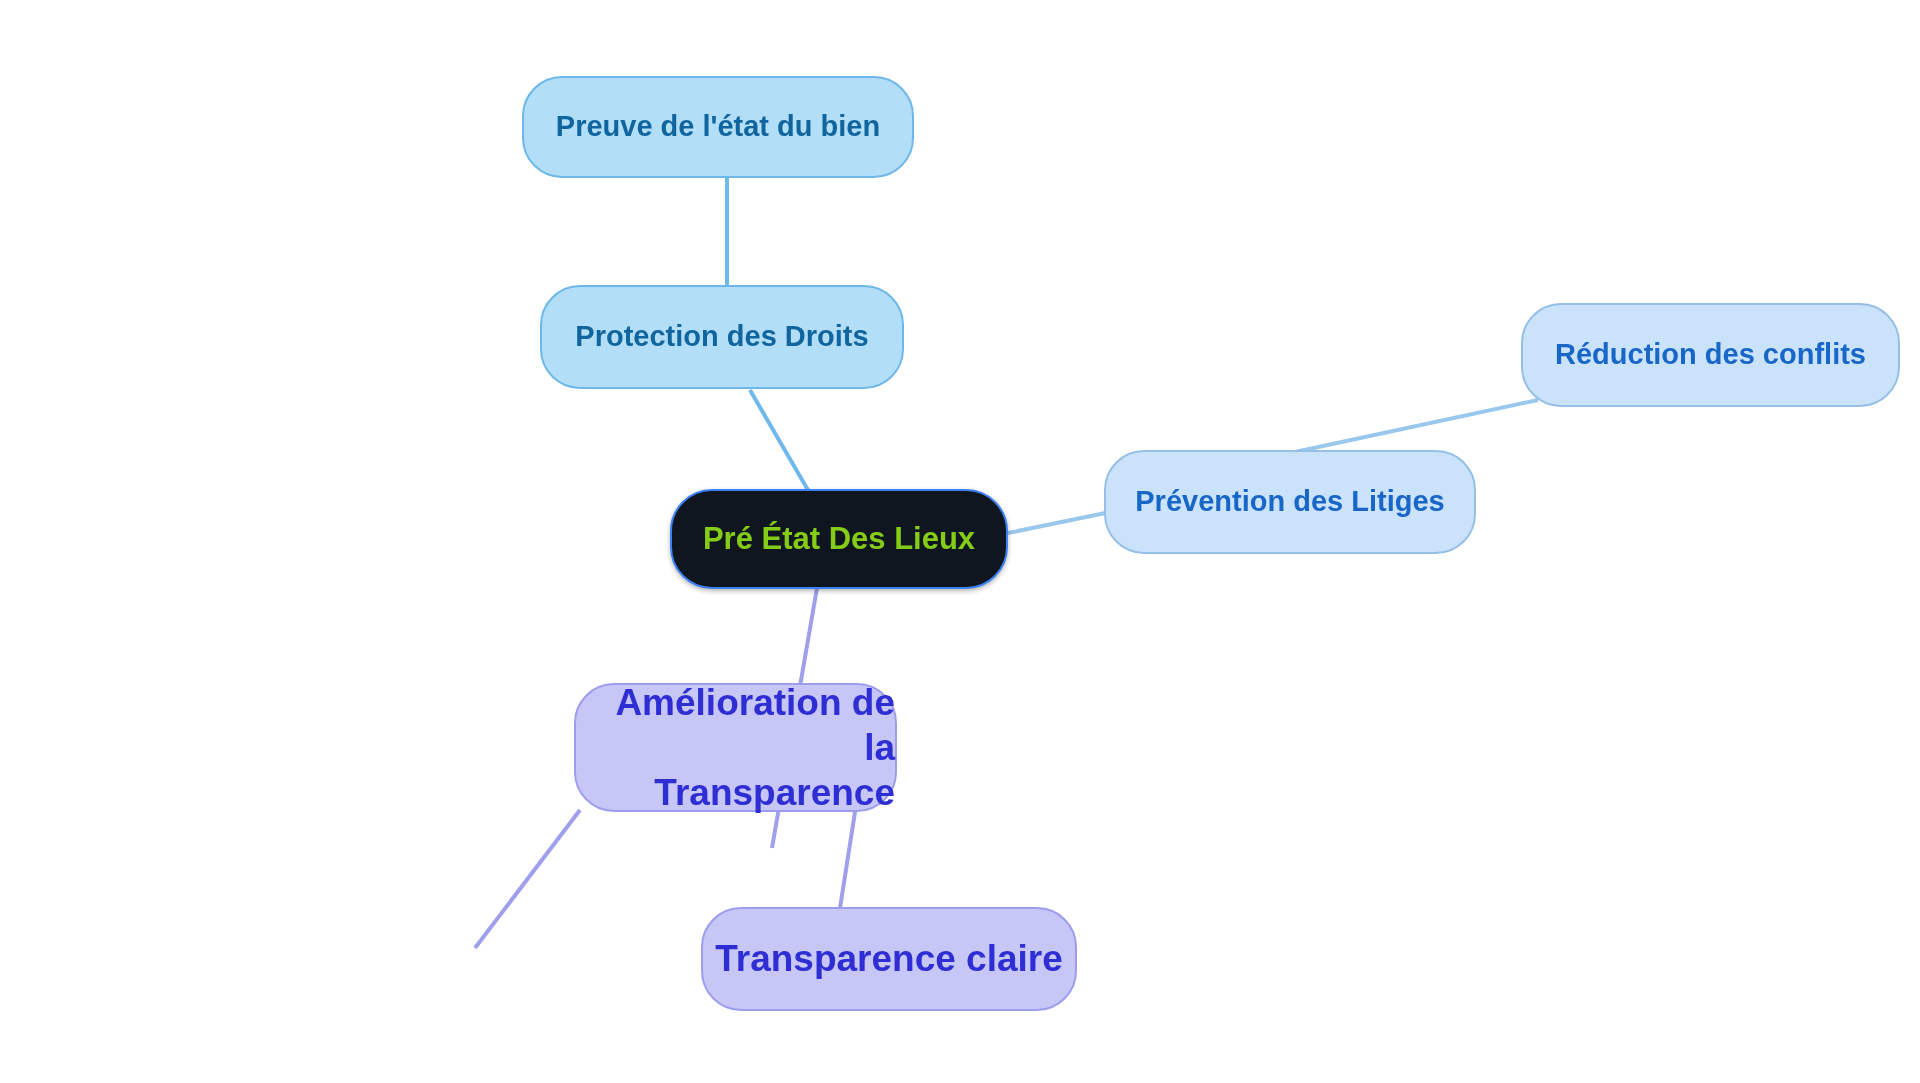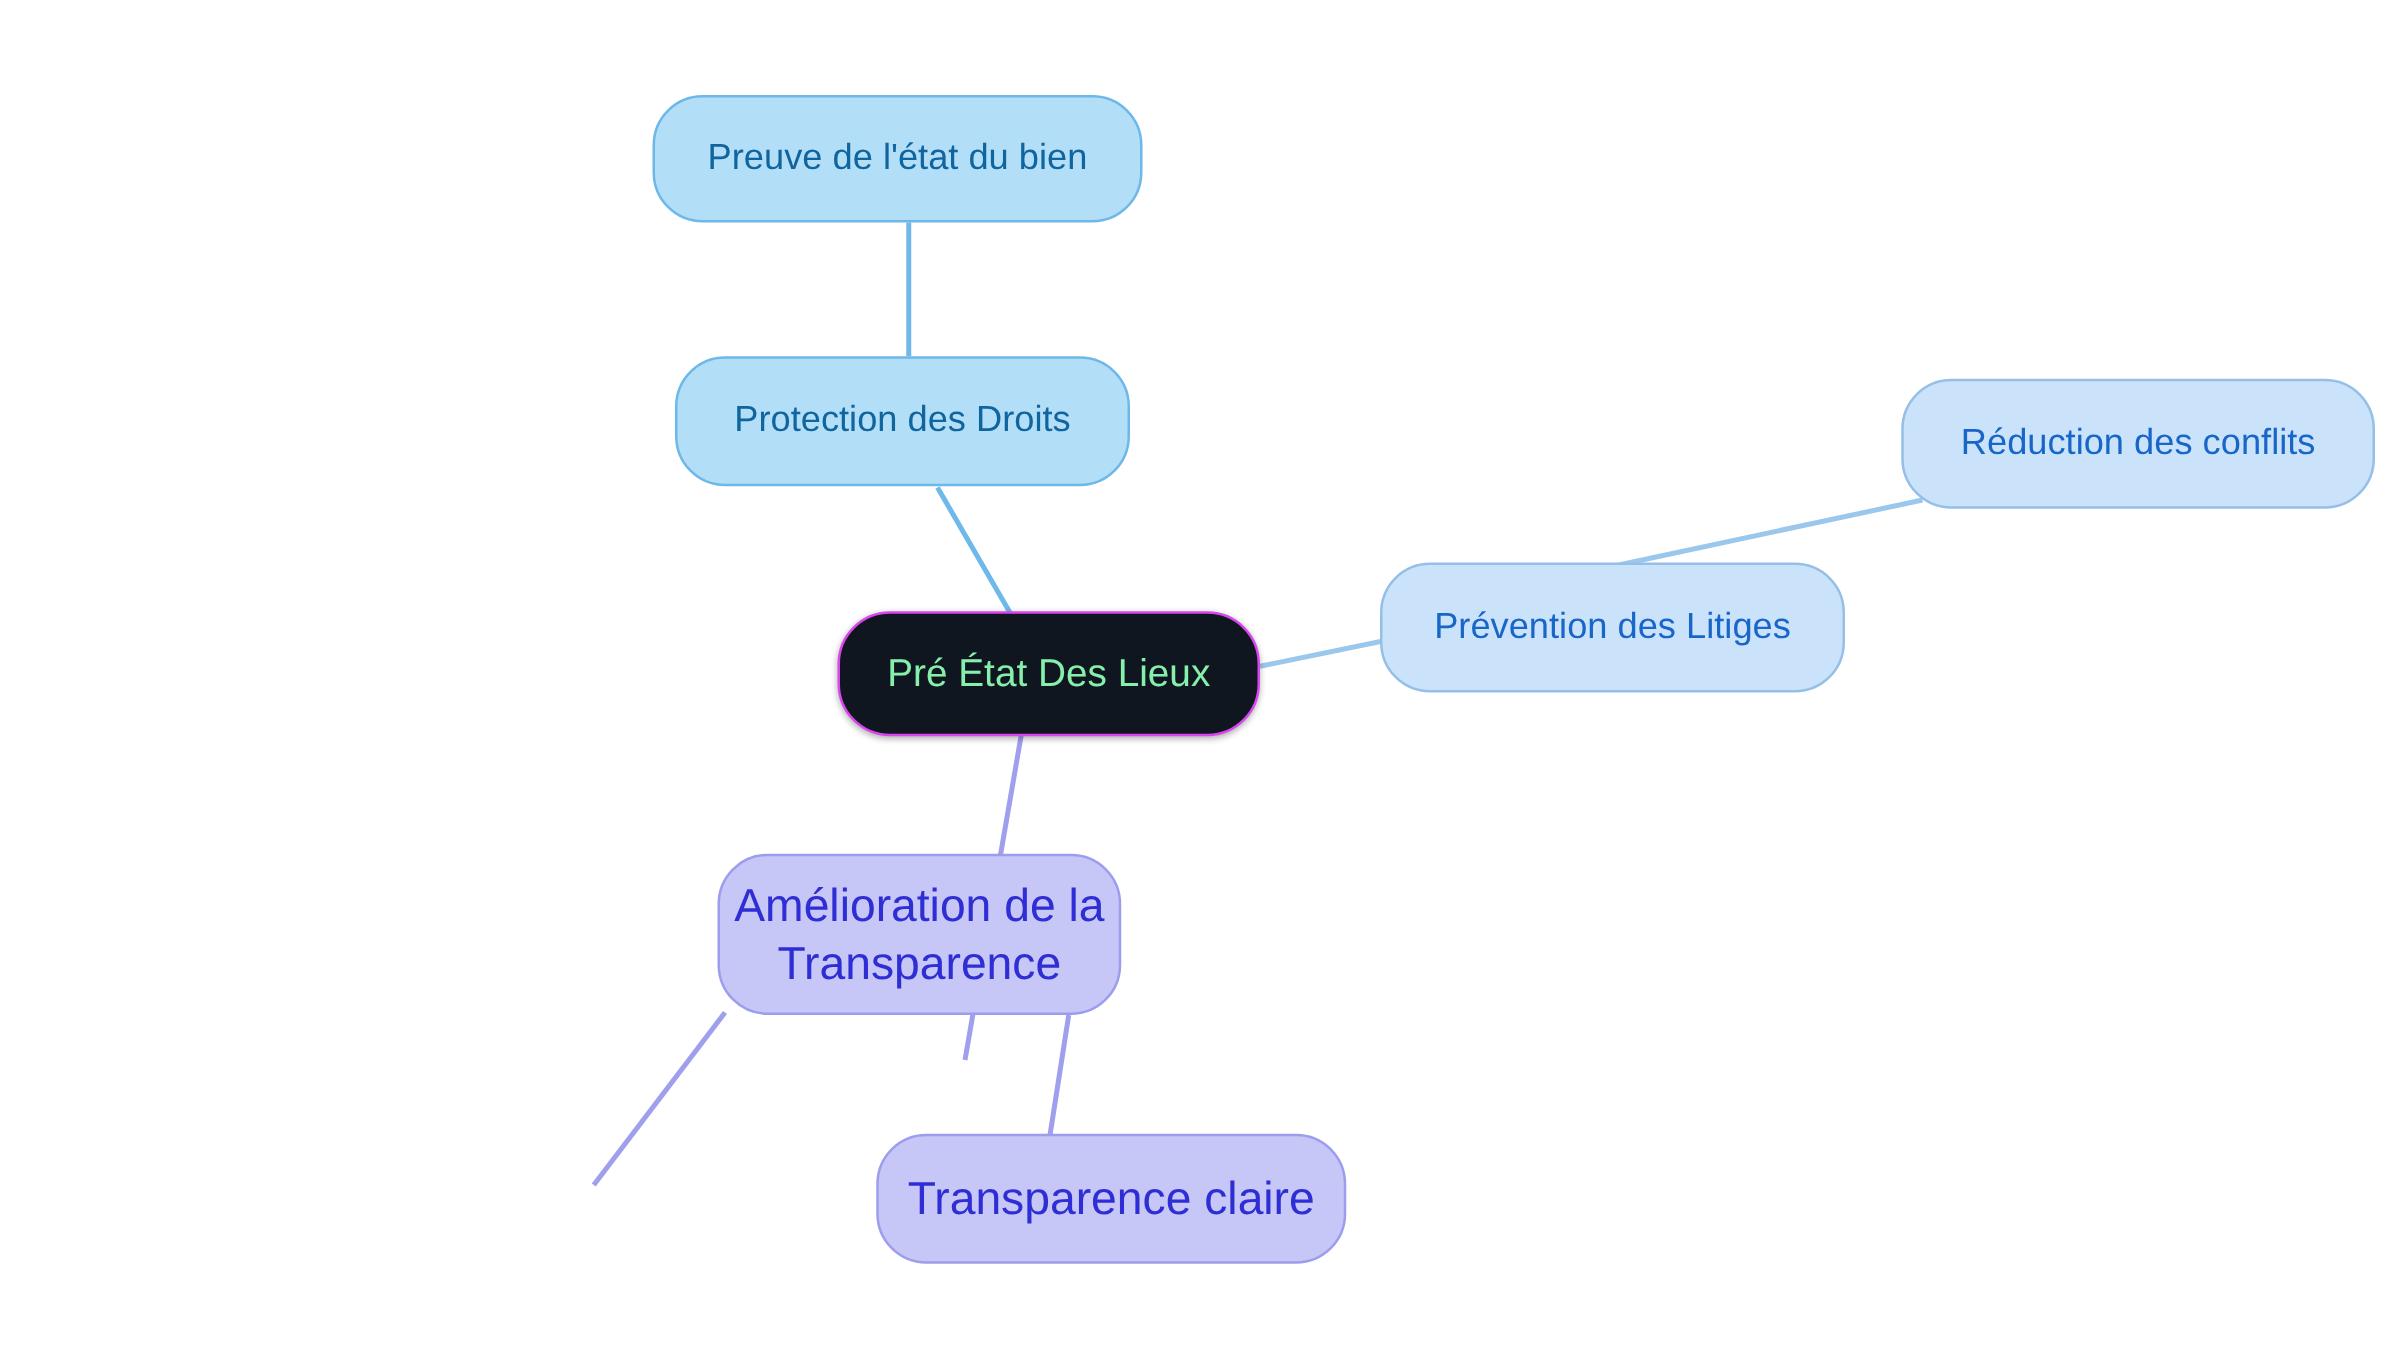--- a/index.html
+++ b/index.html
@@ -23,30 +23,31 @@
     top: 0;
     width: 1920px;
     height: 1083px;
   }
   .node {
     position: absolute;
     box-sizing: border-box;
     display: flex;
     align-items: center;
     justify-content: center;
-    text-align: center;
+    text-align: right;
     border-radius: 40px;
     line-height: 1.22;
     white-space: pre-line;
     z-index: 2;
+    font-weight: bold;
   }
   .node-root {
     background: #10161f;
-    color: #86efac;
-    border: 2px solid #d946ef;
+    color: #84cc16;
+    border: 2px solid #3b82f6;
     font-size: 31px;
     border-radius: 42px;
     box-shadow: 0 2px 5px rgba(0,0,0,0.30);
   }
   .node-blue {
     background: #b2def8;
     border: 2px solid #6db8e8;
     color: #10659e;
     font-size: 29px;
   }

